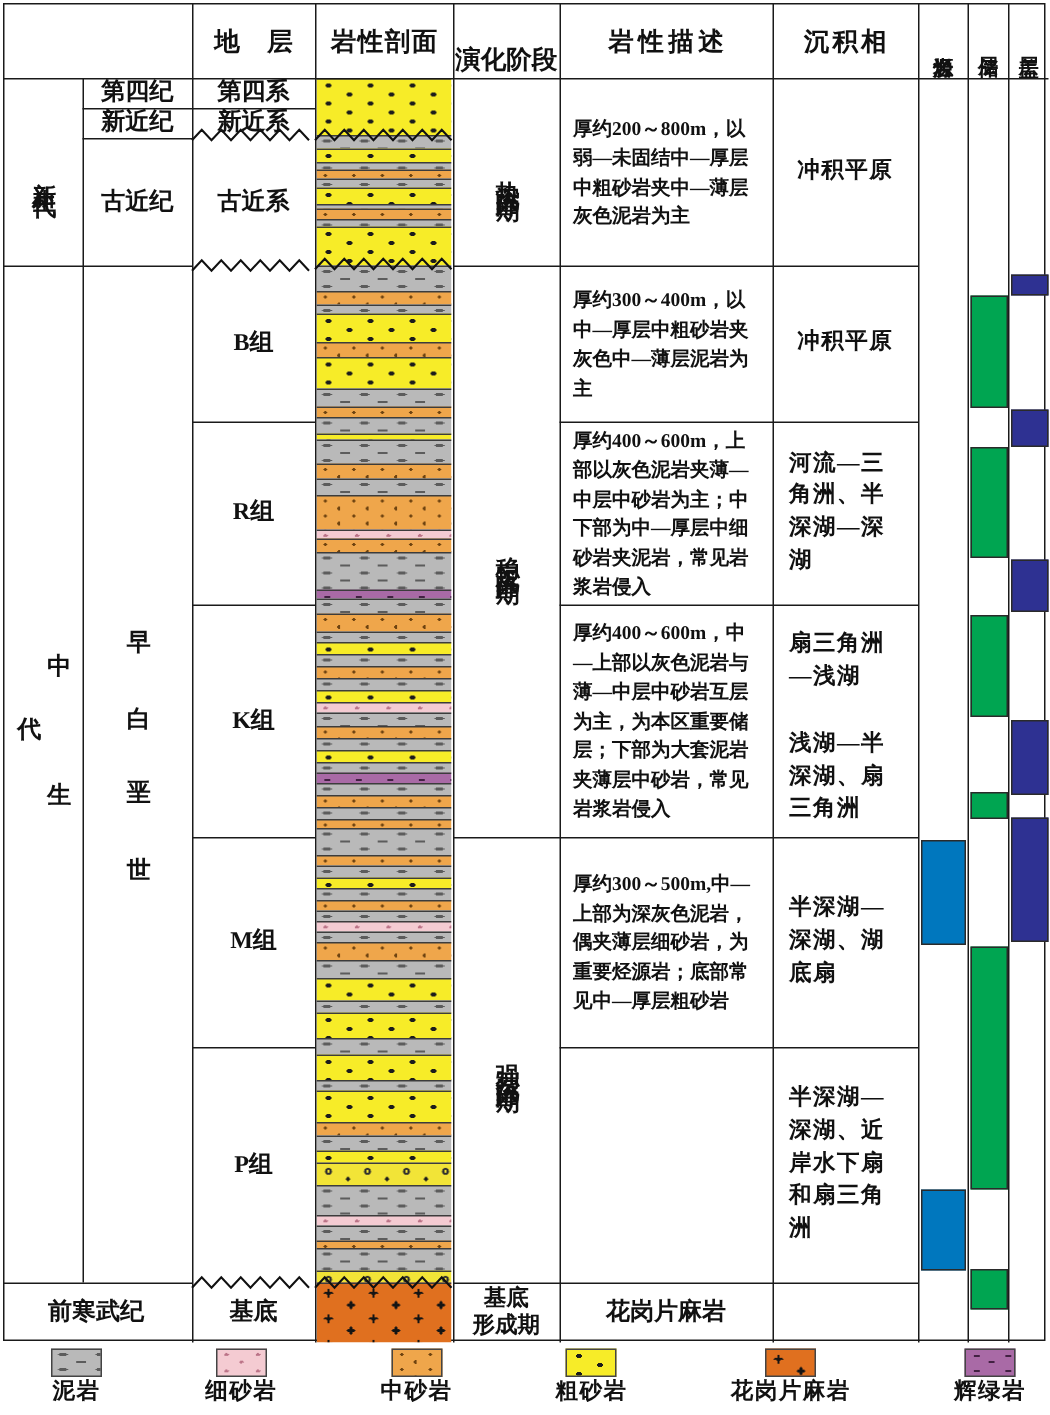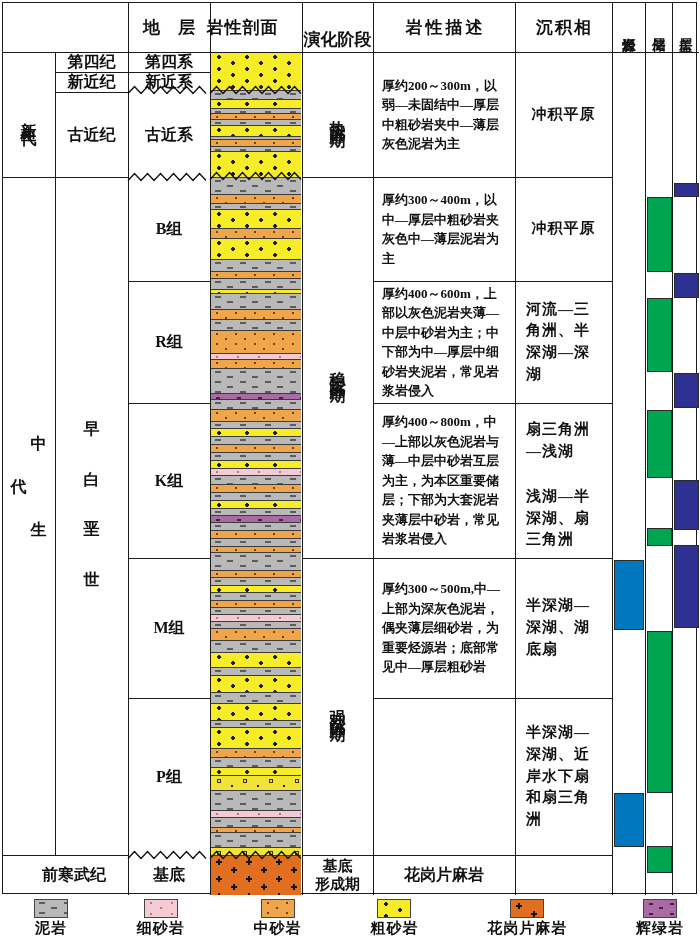--- a/index.html
+++ b/index.html
@@ -61,21 +61,21 @@
   .lg-sw{width:34px;height:19px;border:1px solid #444;box-sizing:border-box;}
   .lg-lb{font-size:15px;font-weight:700;letter-spacing:1px;line-height:1.2;}
 </style>
 </head>
 <body>
 
 <div id="stage">
   <div class="frame"></div>
 
   <div class="hdr" style="left:128px;top:2px;width:82px;height:50px">地 层</div>
-  <div class="hdr" style="left:196px;top:2px;width:92px;height:50px;letter-spacing:1px;text-indent:1px">岩性剖面</div>
+  <div class="hdr" style="left:210px;top:2px;width:92px;height:50px;letter-spacing:1px;text-indent:1px">岩性剖面</div>
   <div class="hdr" style="left:302px;top:14px;width:71px;height:50px;letter-spacing:0;text-indent:0">演化阶段</div>
   <div class="hdr" style="left:373px;top:2px;width:142px;height:50px;letter-spacing:3px;text-indent:3px">岩性描述</div>
   <div class="hdr" style="left:515px;top:2px;width:97px;height:50px;letter-spacing:2px;text-indent:2px">沉积相</div>
   <div class="hdr vt" style="left:612px;top:2px;width:33px;height:50px">烃源岩</div>
   <div class="hdr vt" style="left:645px;top:2px;width:27px;height:50px">储层</div>
   <div class="hdr vt" style="left:672px;top:2px;width:27px;height:50px">盖层</div>
 
   <div id="litho-layers">
       <div class="layer coarse" style="top: 0px; height: 38px;"></div>
       <div class="layer mud" style="top: 38px; height: 9px;"></div>
@@ -180,39 +180,39 @@
         <div class="lg-sw diabase"></div>
         <div class="lg-lb">辉绿岩</div>
       </div>
     </div>
 <div class="cell v" style="left: 2px; top: 52px; width: 53px; height: 125px;">新生代</div>
     <div class="cell v sp2" style="left: 2px; top: 382px; width: 53px; height: 252px;">中生代</div>
     <div class="cell " style="left: 55px; top: 52px; width: 73px; height: 20px;">第四纪</div>
     <div class="cell " style="left: 55px; top: 72px; width: 73px; height: 20px;">新近纪</div>
     <div class="cell " style="left: 55px; top: 92px; width: 73px; height: 85px;">古近纪</div>
     <div class="cell v sp1" style="left: 55px; top: 368px; width: 73px; height: 280px;">早白垩世</div>
-    <div class="cell " style="left: 11px; top: 855px; width: 126px; height: 40px; text-align: right;">前寒武纪</div>
+    <div class="cell " style="left: 1px; top: 855px; width: 126px; height: 40px; text-align: right;">前寒武纪</div>
     <div class="cell " style="left: 128px; top: 52px; width: 82px; height: 20px;">第四系</div>
     <div class="cell " style="left: 128px; top: 72px; width: 82px; height: 20px;">新近系</div>
     <div class="cell " style="left: 128px; top: 92px; width: 82px; height: 85px; text-align: right;">古近系</div>
     <div class="cell " style="left: 128px; top: 177px; width: 82px; height: 104px;">B组</div>
     <div class="cell " style="left: 128px; top: 403px; width: 82px; height: 155px;">K组</div>
     <div class="cell " style="left: 128px; top: 281px; width: 82px; height: 122px;">R组</div>
     <div class="cell " style="left: 128px; top: 558px; width: 82px; height: 140px;">M组</div>
     <div class="cell " style="left: 128px; top: 698px; width: 82px; height: 157px;">P组</div>
     <div class="cell " style="left: 128px; top: 855px; width: 82px; height: 40px;">基底</div>
     <div class="cell v" style="left: 302px; top: 52px; width: 71px; height: 125px;">热沉降期</div>
     <div class="cell v" style="left: 302px; top: 177px; width: 71px; height: 381px;">稳定沉降期</div>
     <div class="cell v" style="left: 302px; top: 558px; width: 71px; height: 297px;">强烈沉降期</div>
     <div class="cell two" style="left: 302px; top: 855px; width: 71px; height: 40px;">基底
 形成期</div>
-    <div class="cell desc" style="left: 373px; top: 52px; width: 142px; height: 125px;">厚约200～300m，以弱—未固结中—厚层中粗砂岩夹中—薄层灰色泥岩为主</div>
+    <div class="cell desc" style="left: 373px; top: 52px; width: 142px; height: 125px;">厚约200～800m，以弱—未固结中—厚层中粗砂岩夹中—薄层灰色泥岩为主</div>
     <div class="cell desc" style="left: 373px; top: 177px; width: 142px; height: 104px;">厚约300～400m，以中—厚层中粗砂岩夹灰色中—薄层泥岩为主</div>
     <div class="cell desc" style="left: 373px; top: 281px; width: 142px; height: 122px;">厚约400～600m，上部以灰色泥岩夹薄—中层中砂岩为主；中下部为中—厚层中细砂岩夹泥岩，常见岩浆岩侵入</div>
-    <div class="cell desc" style="left: 373px; top: 403px; width: 142px; height: 155px;">厚约400～800m，中—上部以灰色泥岩与薄—中层中砂岩互层为主，为本区重要储层；下部为大套泥岩夹薄层中砂岩，常见岩浆岩侵入</div>
+    <div class="cell desc" style="left: 373px; top: 403px; width: 142px; height: 155px;">厚约400～600m，中—上部以灰色泥岩与薄—中层中砂岩互层为主，为本区重要储层；下部为大套泥岩夹薄层中砂岩，常见岩浆岩侵入</div>
     <div class="cell desc" style="left: 373px; top: 558px; width: 142px; height: 140px;">厚约300～500m,中—上部为深灰色泥岩，偶夹薄层细砂岩，为重要烃源岩；底部常见中—厚层粗砂岩</div>
     <div class="cell ctr" style="left: 373px; top: 855px; width: 142px; height: 40px;">花岗片麻岩</div>
     <div class="cell fac" style="left: 515px; top: 52px; width: 97px; height: 125px;">冲积平原</div>
     <div class="cell fac" style="left: 515px; top: 177px; width: 97px; height: 104px;">冲积平原</div>
     <div class="cell fac" style="left: 515px; top: 281px; width: 97px; height: 122px;">河流—三角洲、半深湖—深湖</div>
     <div class="cell fac" style="left: 515px; top: 403px; width: 97px; height: 76px;">扇三角洲—浅湖</div>
     <div class="cell fac" style="left: 515px; top: 479px; width: 97px; height: 79px;">浅湖—半深湖、扇三角洲</div>
     <div class="cell fac" style="left: 515px; top: 558px; width: 97px; height: 140px;">半深湖—深湖、湖底扇</div>
     <div class="cell fac" style="left: 515px; top: 698px; width: 97px; height: 157px;">半深湖—深湖、近岸水下扇和扇三角洲</div>
     <div class="vl" style="left: 55px; top: 52px; height: 803px;"></div>

